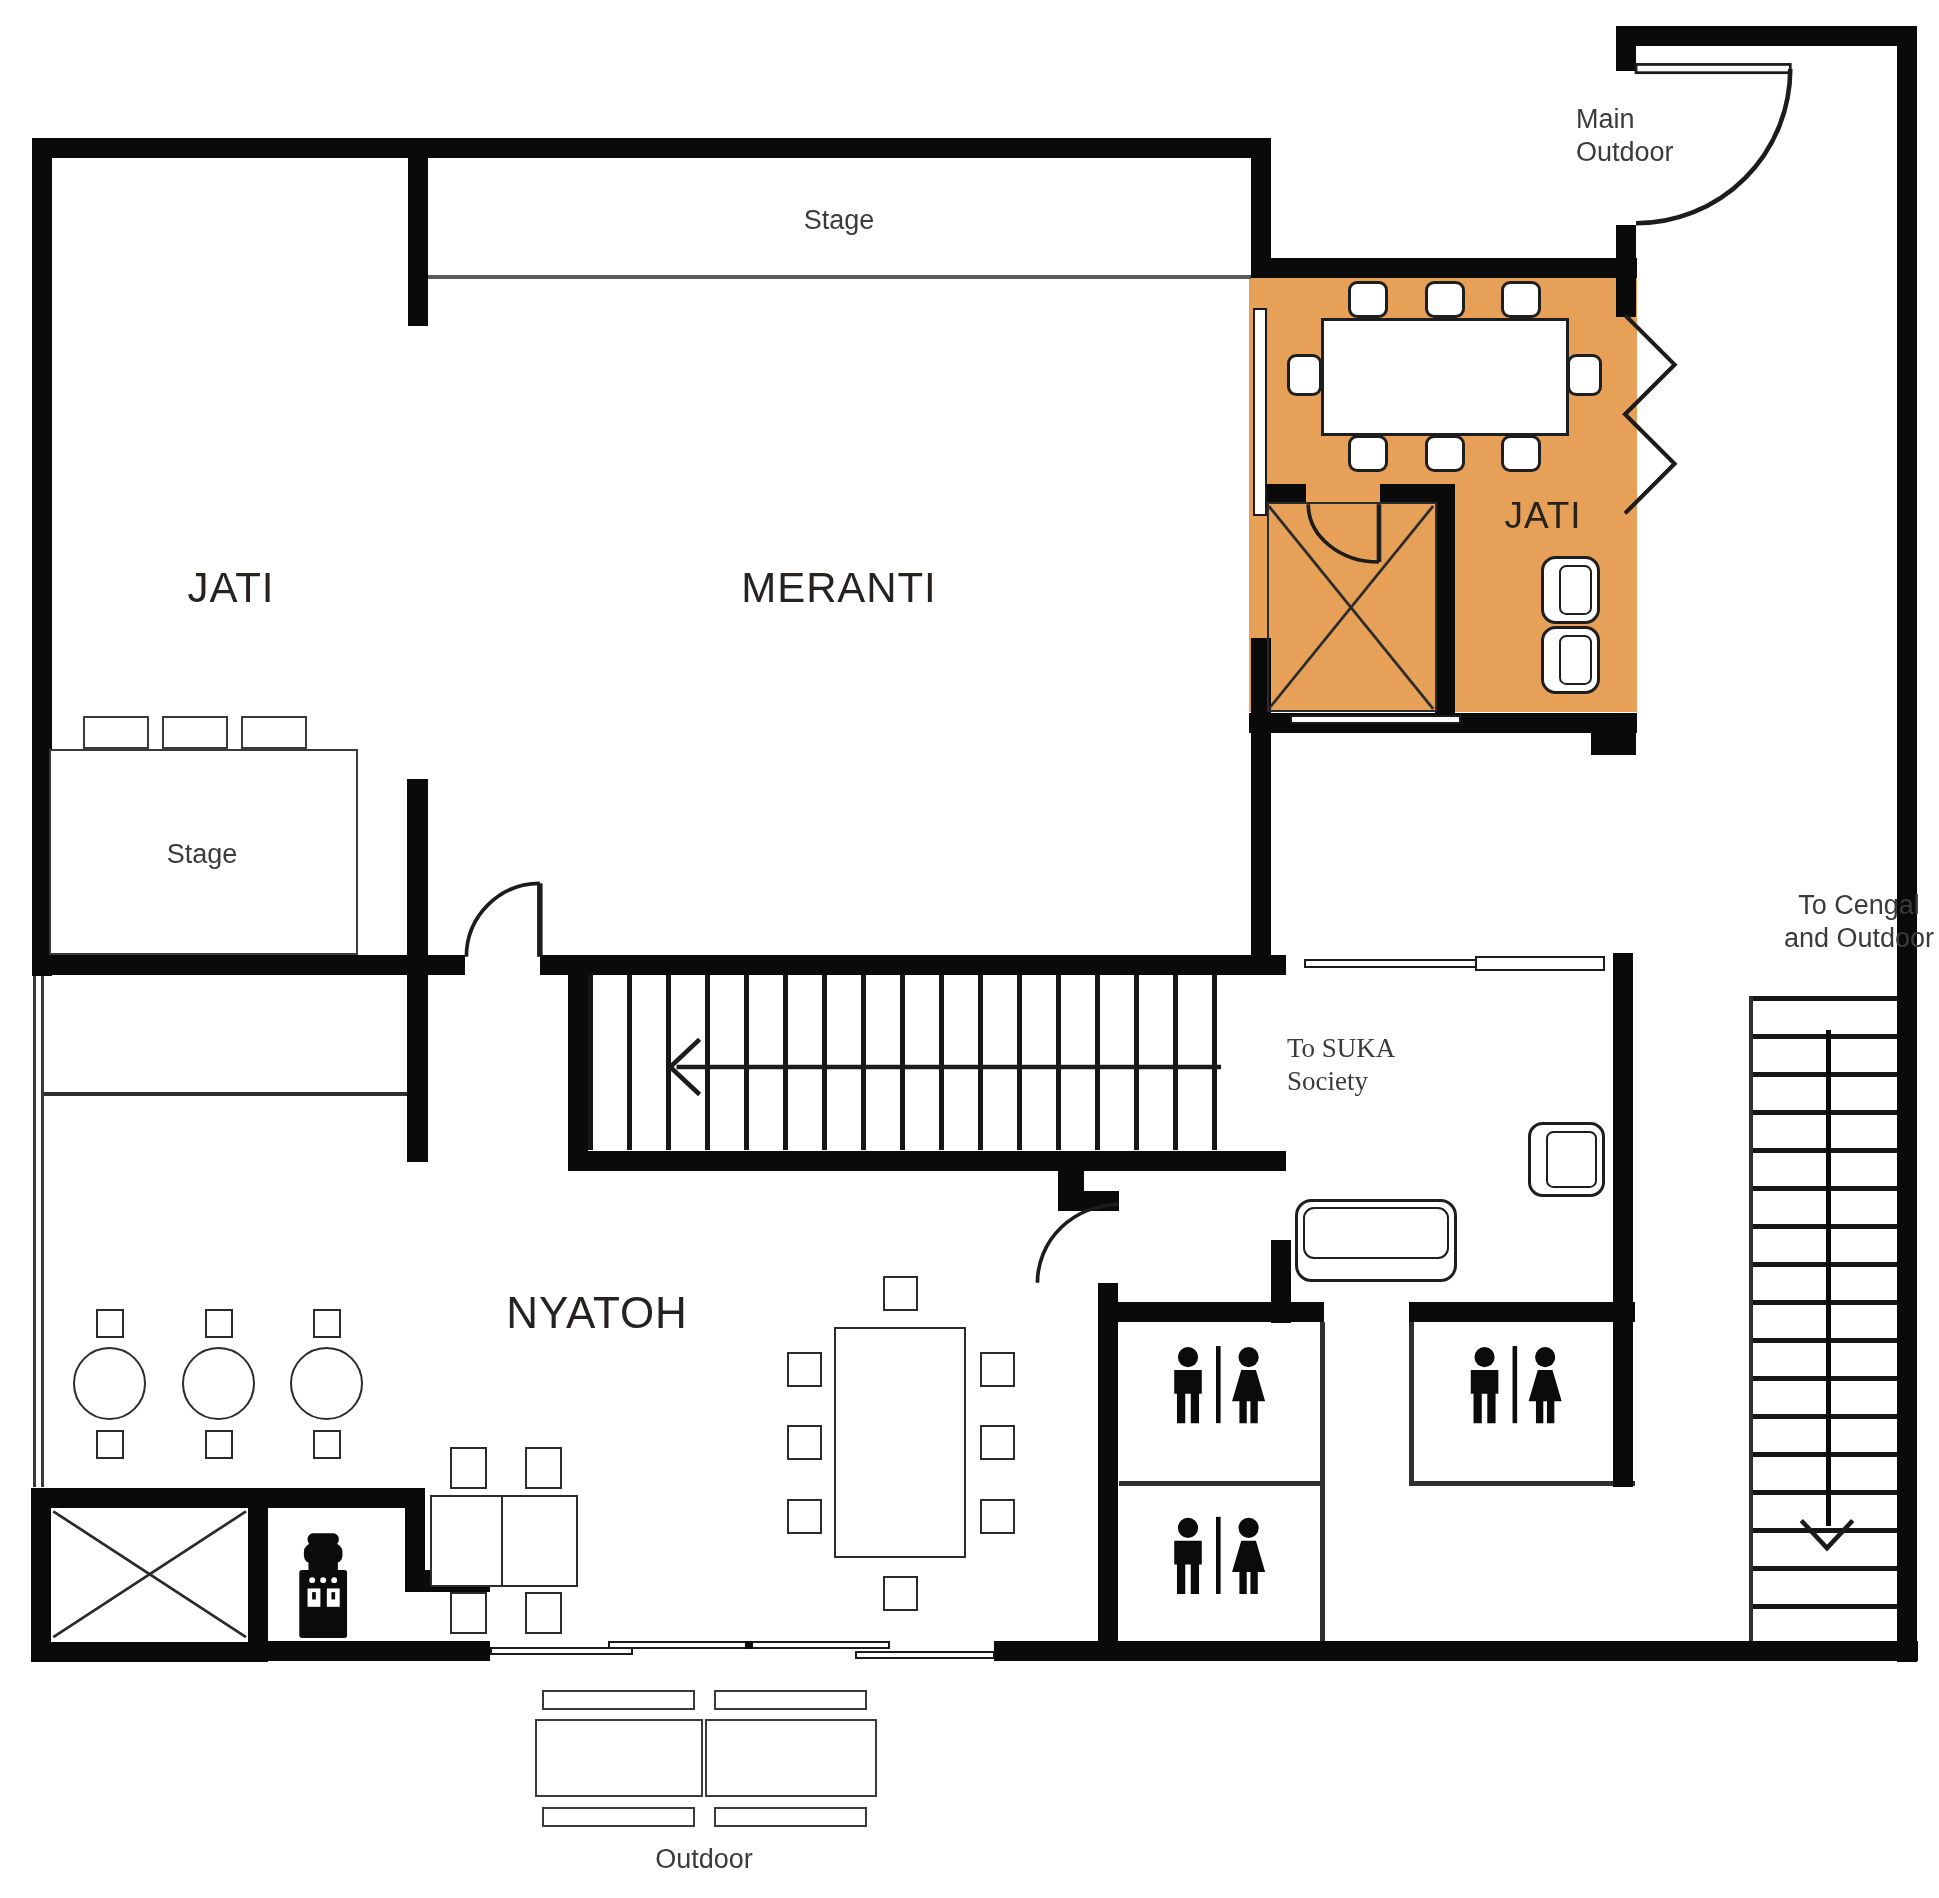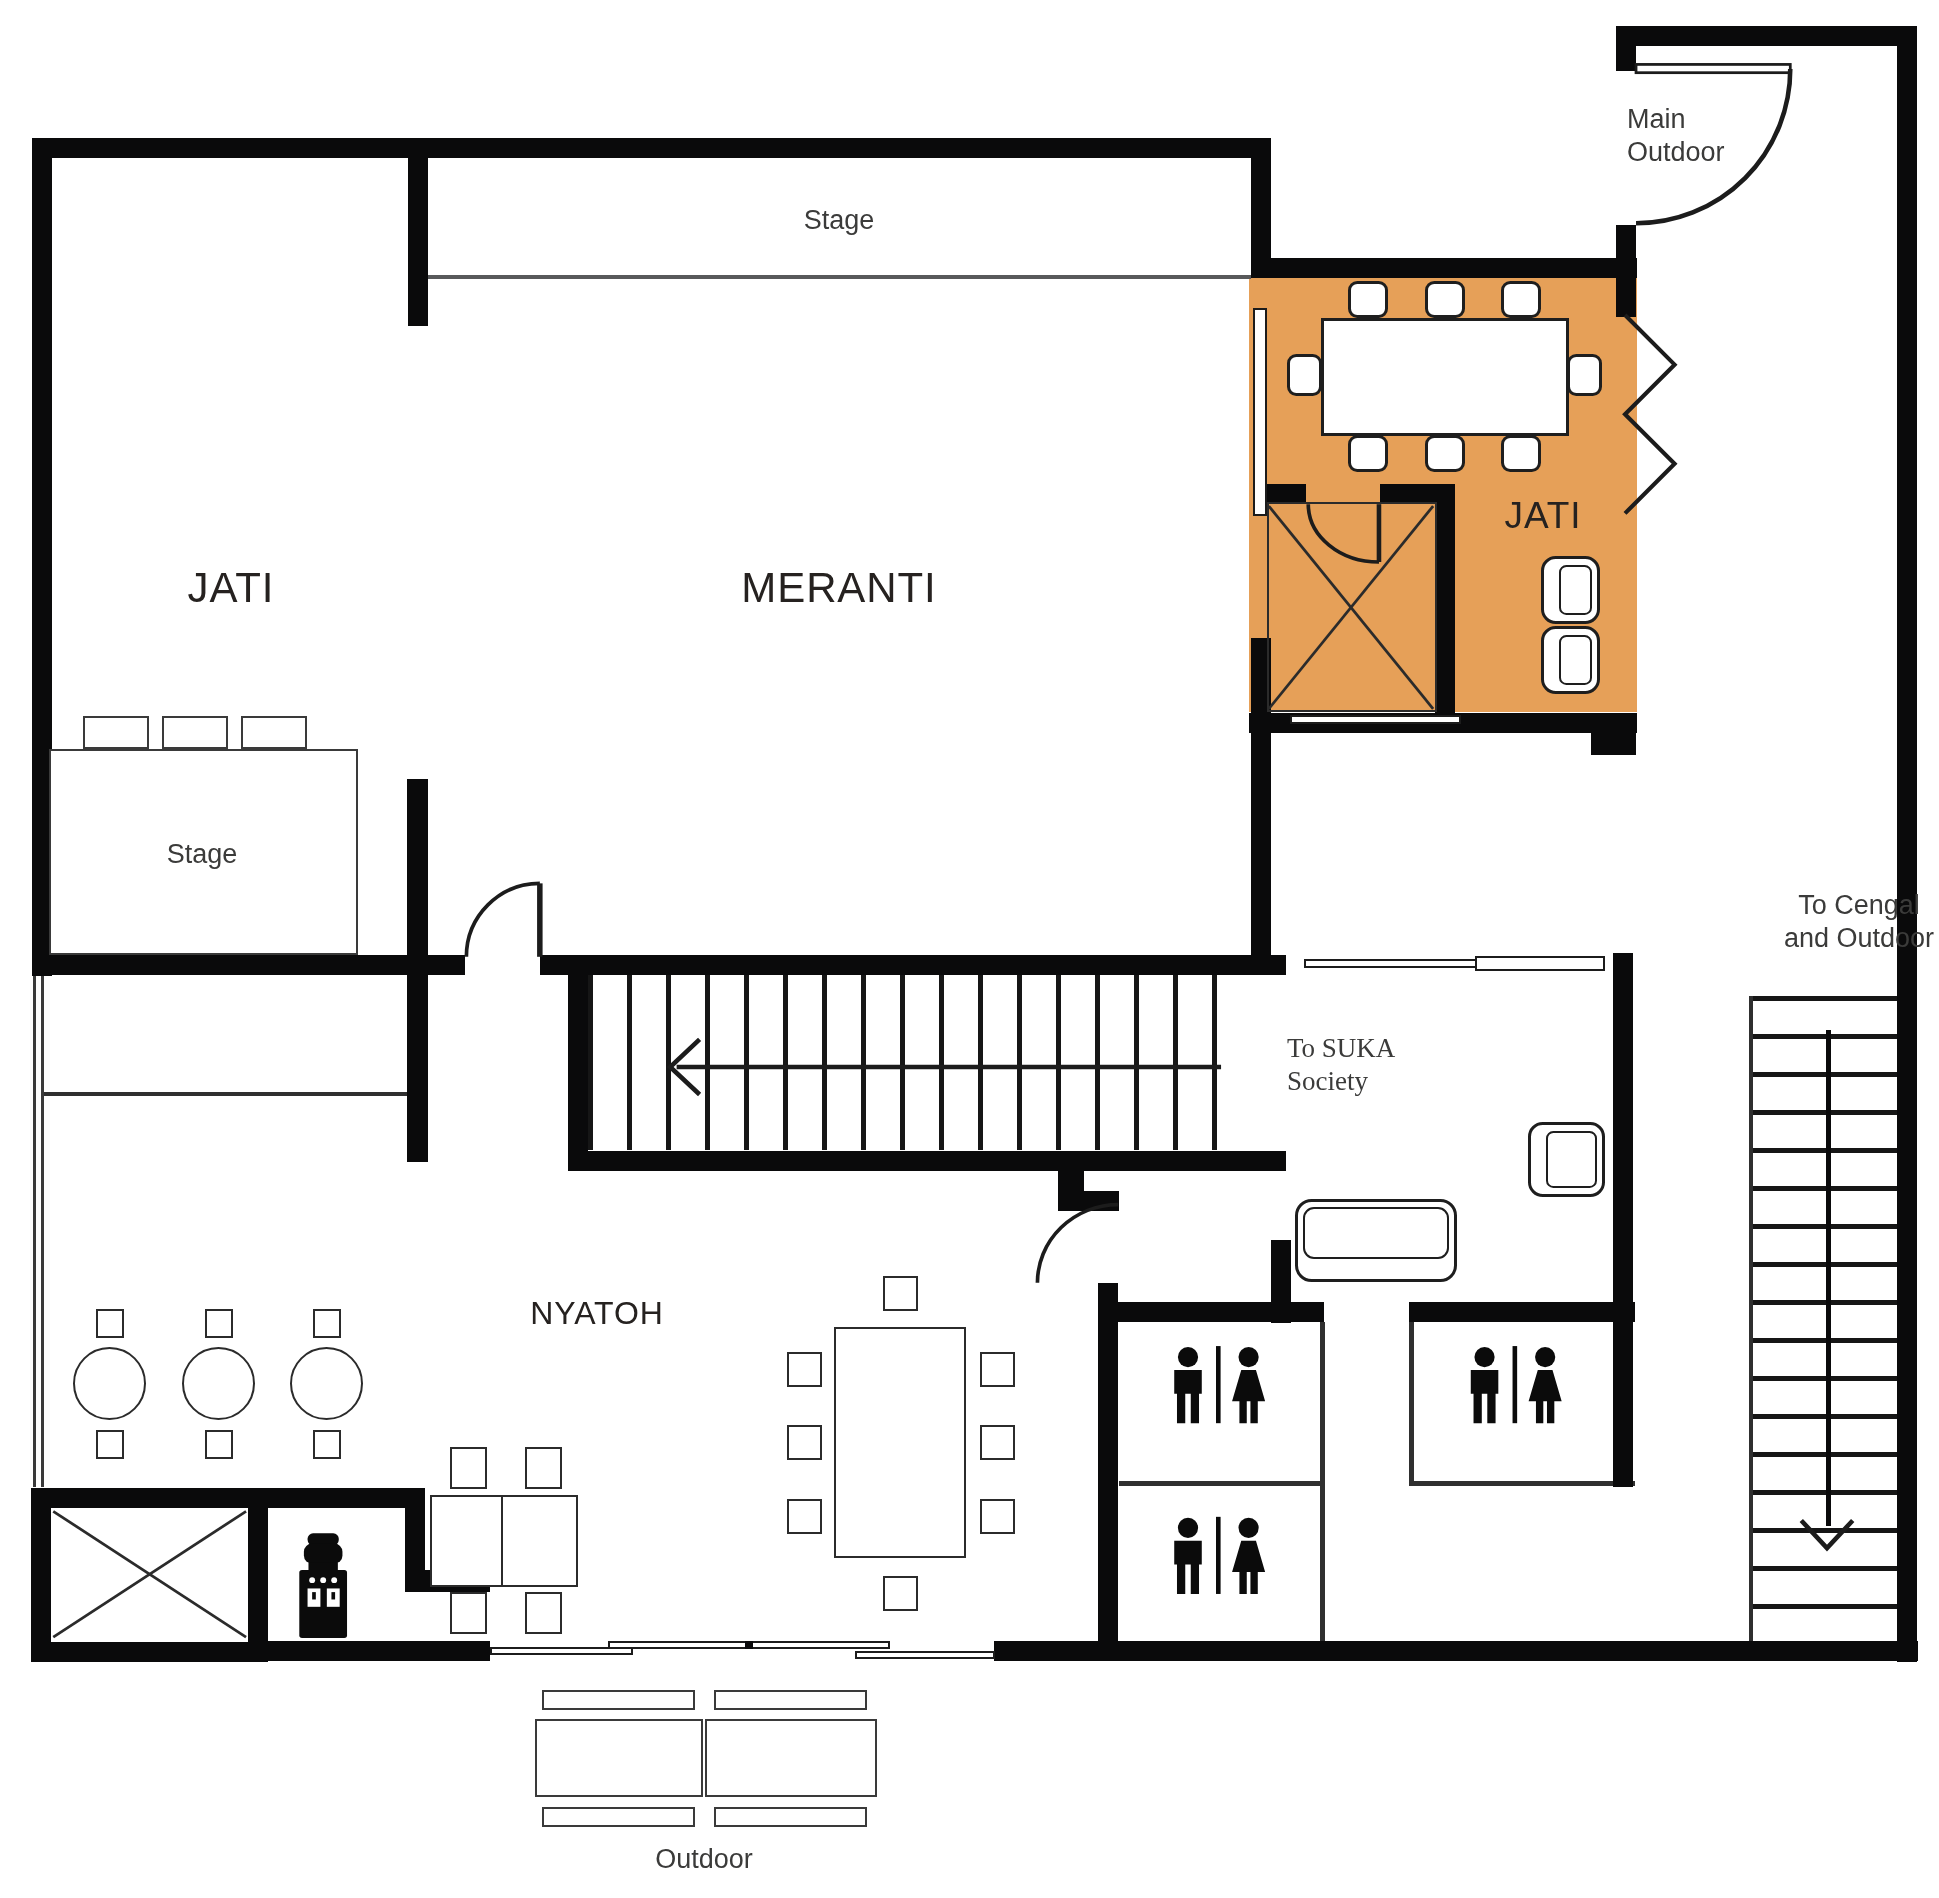--- a/index.html
+++ b/index.html
@@ -221,24 +221,24 @@
       <rect x="-17" y="2" width="14" height="20" fill="#fff"></rect>
       <rect x="4" y="2" width="14" height="20" fill="#fff"></rect>
       <rect x="-12" y="6" width="4" height="8" fill="#0b0b0b"></rect>
       <rect x="9" y="6" width="4" height="8" fill="#0b0b0b"></rect>
     </g>
   </svg>
 
   <div class="lbl room" style="left:231px;top:588px;font-size:42px;">JATI</div>
   <div class="lbl room" style="left:839px;top:588px;font-size:42px;">MERANTI</div>
   <div class="lbl room" style="left:1543px;top:516px;font-size:37px;">JATI</div>
-  <div class="lbl room" style="left:597px;top:1313px;font-size:32px;">NYATOH</div>
+  <div class="lbl room" style="left:597px;top:1313px;font-size:44px;">NYATOH</div>
   <div class="lbl" style="left:839px;top:220px;">Stage</div>
   <div class="lbl" style="left:202px;top:854px;">Stage</div>
-  <div class="multiline" style="left:1627px;top:103px;">
+  <div class="multiline" style="left:1576px;top:103px;">
     <div>Main</div>
     <div>Outdoor</div>
   </div>
   <div class="multiline" style="left:1287px;top:1032px;font-family:Liberation Serif, serif;">
     <div>To SUKA</div>
     <div>Society</div>
   </div>
   <div class="multiline centered" style="left:1831px;top:889px;">
     <div>To Cengal</div>
     <div>and Outdoor</div>

